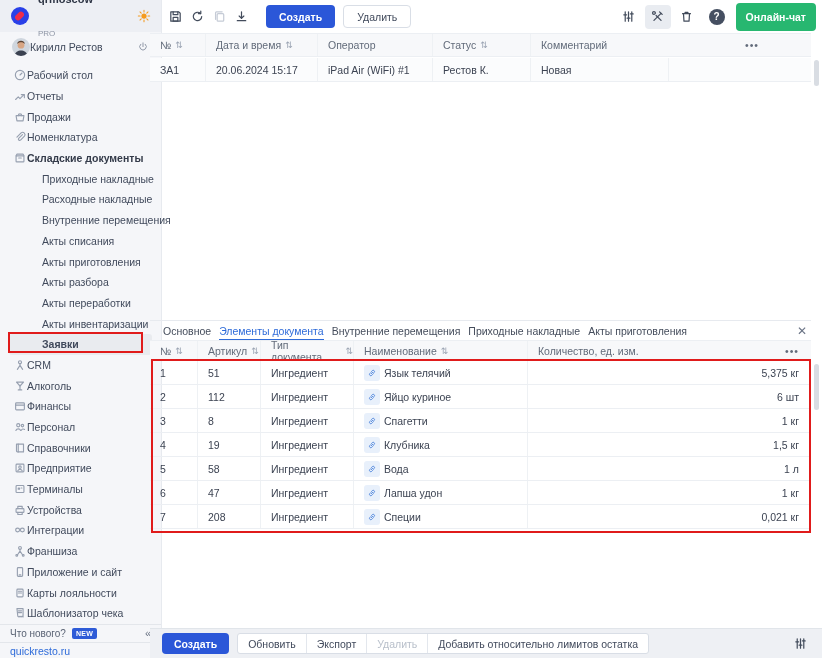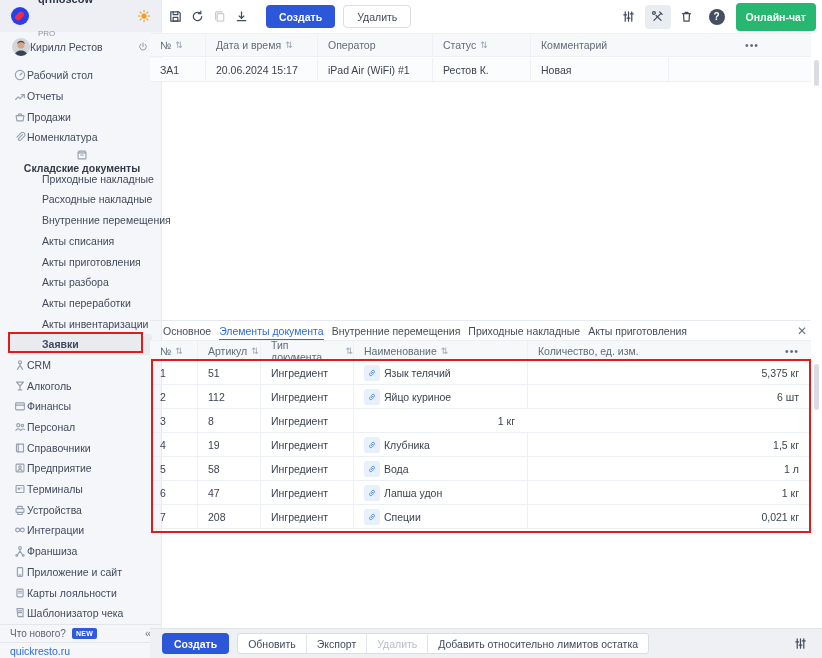--- a/index.html
+++ b/index.html
@@ -20,21 +20,21 @@
   .brand-plan{font-size:8px;color:#8d95a5;margin-top:25px;}
   .sun-btn{margin-left:auto;color:#f59b1e;cursor:pointer;}
   .user-row{height:30px;flex:0 0 auto;display:flex;align-items:center;padding:0 12px;}
   .user-name{font-size:10.5px;color:#414a5c;}
   .power-btn{margin-left:auto;color:#8d95a5;cursor:pointer;}
   .nav{flex:1 1 auto;padding-top:3px;}
   .nav-item{height:20.7px;display:flex;align-items:center;padding:0 10px 0 13px;
     font-size:10.5px;color:#414a5c;cursor:pointer;box-sizing:border-box;white-space:nowrap;}
   .nav-item .nicon{width:14px;height:14px;color:#97a0b0;flex:0 0 auto;}
   .nav-sub{padding-left:42px;}
-  .bold{font-weight:bold;color:#333a49;flex-direction:column;}
+  .bold{font-weight:bold;color:#333a49;}
   .nav-selected{background:#e9ebef;border-radius:3px;margin:0 9px;padding-left:33px;font-weight:bold;text-align:center;}
   .side-footer{flex:0 0 auto;}
   .whatsnew-row{height:17px;border-top:1px solid #e3e6eb;display:flex;align-items:center;
     padding:0 10px;gap:6px;font-size:10px;color:#5a6374;cursor:pointer;}
   .new-badge{background:#2e5bd7;color:#fff;font-size:7px;font-weight:bold;padding:2px 4px;
     border-radius:2px;letter-spacing:.3px;line-height:1;}
   .collapse-btn{margin-left:auto;color:#6b7486;font-size:11px;}
   .site-row{height:16px;border-top:1px solid #e3e6eb;display:flex;align-items:center;
     padding:0 10px;font-size:10.5px;color:#2e6bd9;cursor:pointer;}
 
@@ -509,20 +509,30 @@
             </svg>
           </span>
         <span>Яйцо куриное</span>
       </div>
       <div class="td td-qty">6 шт</div>
     </div>
     <div class="dt-row">
       <div class="td">3</div>
       <div class="td">8</div>
       <div class="td">Ингредиент</div>
+      <div class="td">
+        <span class="link-chip">
+            <svg class="ic" width="10" height="10" viewBox="0 0 16 16">
+              <path d="M6.8 9.2l2.4-2.4"></path>
+              <path d="M6 7.3L4.6 8.7a2.1 2.1 0 0 0 3 3L9 10.3"></path>
+              <path d="M10 8.7l1.4-1.4a2.1 2.1 0 0 0-3-3L7 5.7"></path>
+            </svg>
+          </span>
+        <span>Спагетти</span>
+      </div>
       <div class="td td-qty">1 кг</div>
     </div>
     <div class="dt-row">
       <div class="td">4</div>
       <div class="td">19</div>
       <div class="td">Ингредиент</div>
       <div class="td">
         <span class="link-chip">
             <svg class="ic" width="10" height="10" viewBox="0 0 16 16">
               <path d="M6.8 9.2l2.4-2.4"></path>

